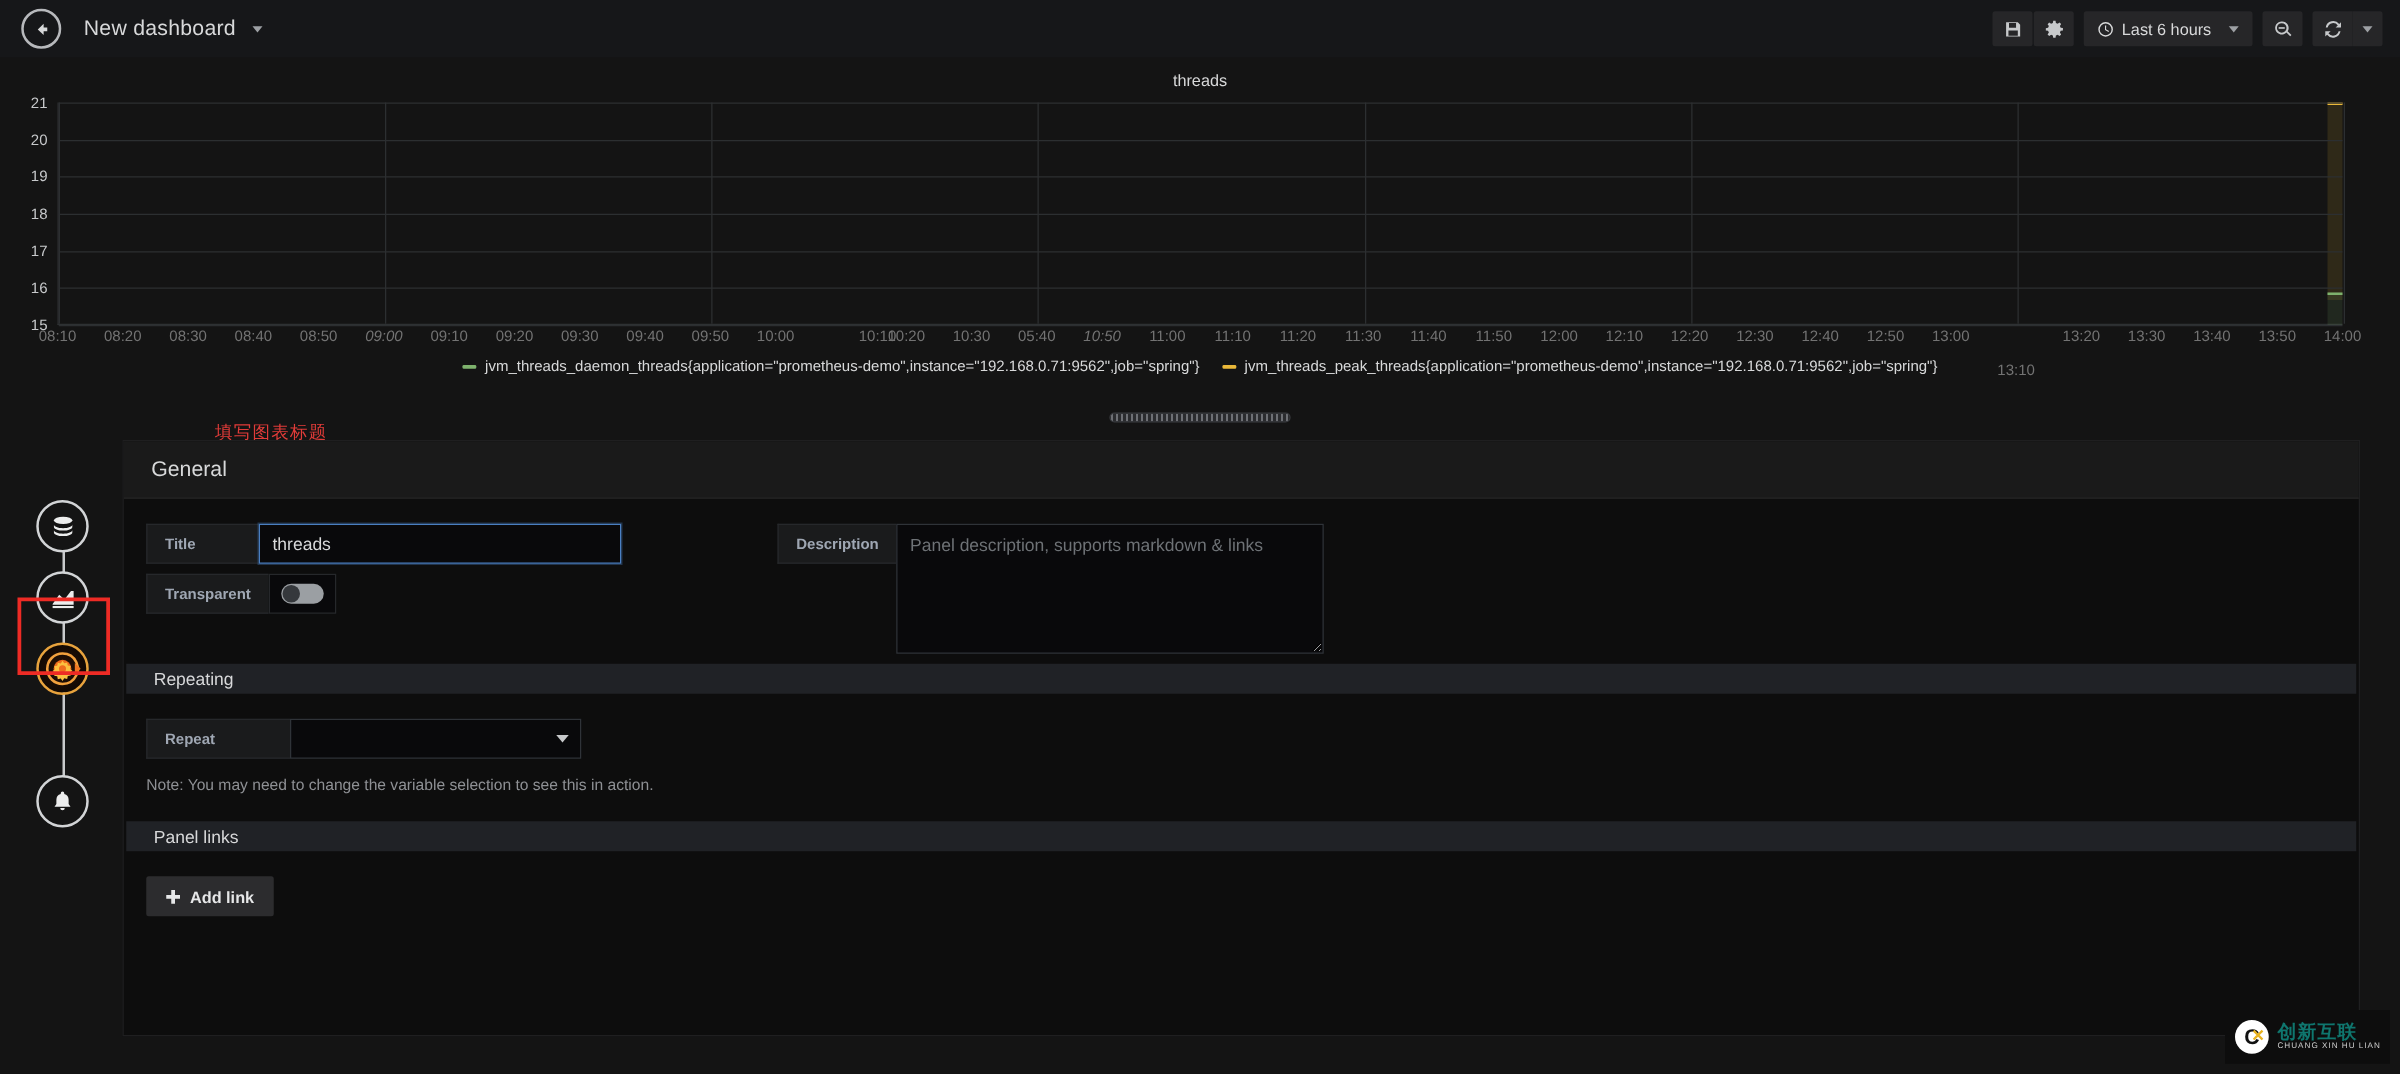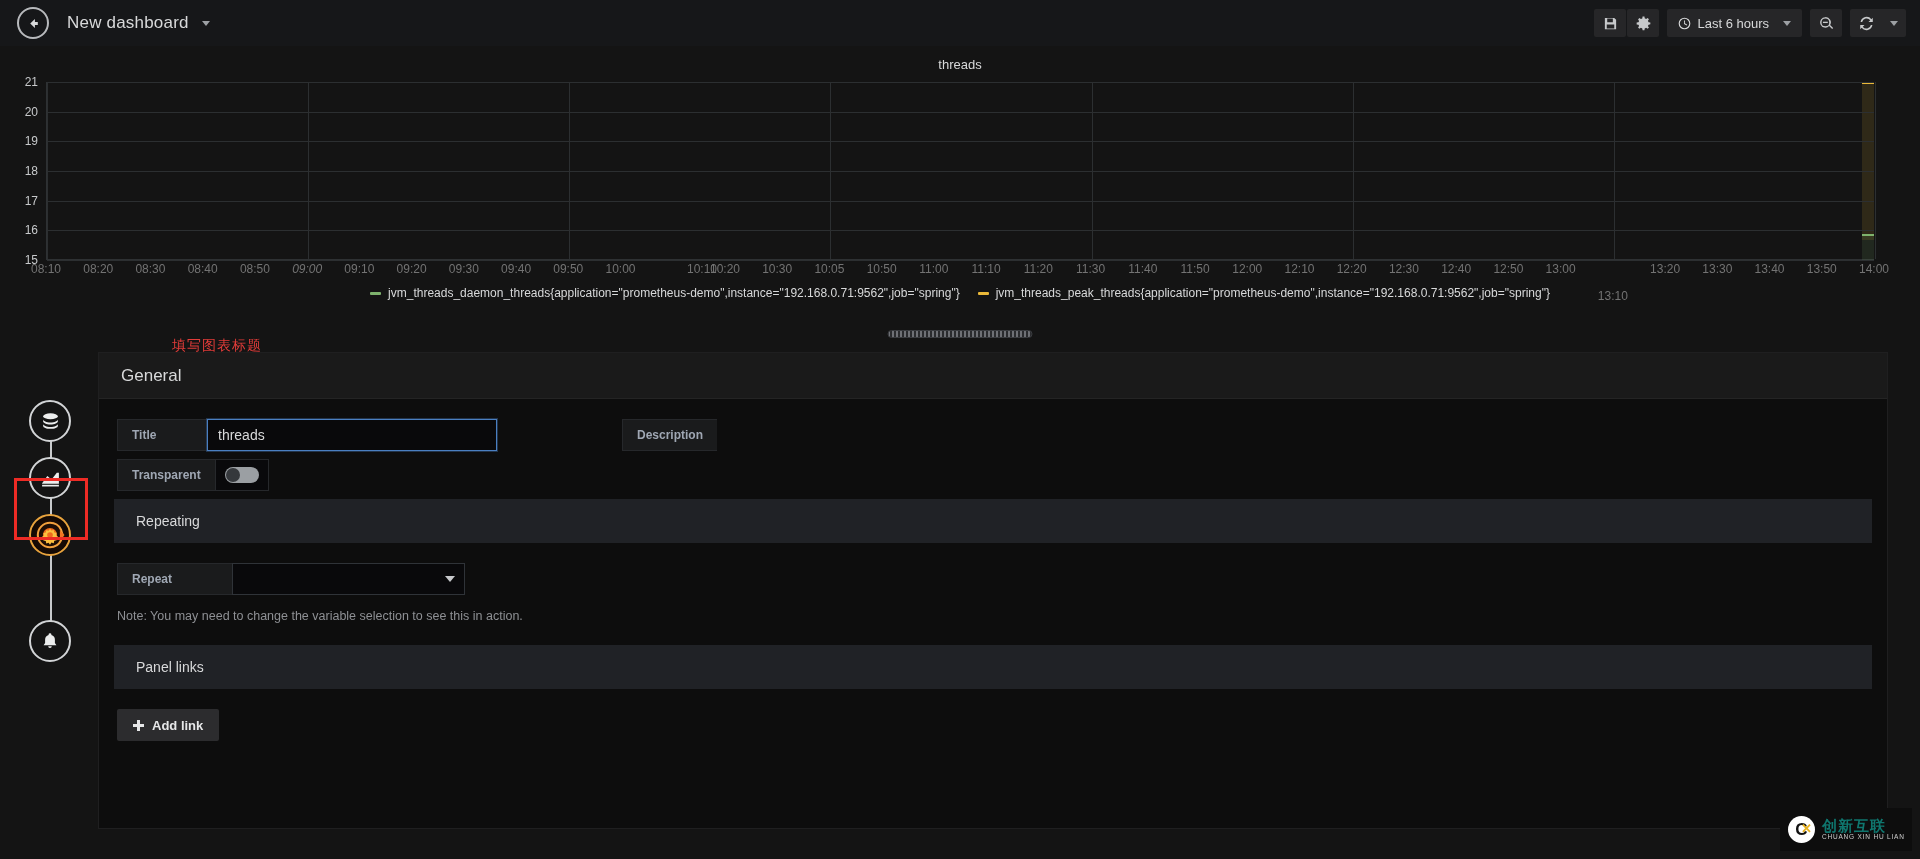--- a/index.html
+++ b/index.html
@@ -150,23 +150,23 @@
   }
   .sec-head {
     height: 46px;
     background: #1a1a1a;
     display: flex; align-items: center;
     padding-left: 22px;
     font-size: 17px; color: #d8d9da;
     border-bottom: 1px solid #242424;
   }
   .sec-head.sub {
-    margin: 0 15px;
+    margin: 0 2px;
     background: #202226;
-    height: 44px; font-size: 14px;
+    height: 24px; font-size: 14px;
     border-bottom: none;
   }
   .sec-body { padding: 20px 0 0 18px; }
 
   .row { display: flex; align-items: flex-start; }
   .field { display: flex; align-items: stretch; margin-bottom: 8px; }
   .flabel {
     background: #1a1b1c;
     border: 1px solid #26282b;
     border-right: none;
@@ -433,22 +433,22 @@
         <div class="xtick" style="left: 261.143px; font-style: italic;">09:00</div>
         <div class="xtick" style="left: 313.371px;">09:10</div>
         <div class="xtick" style="left: 365.6px;">09:20</div>
         <div class="xtick" style="left: 417.829px;">09:30</div>
         <div class="xtick" style="left: 470.057px;">09:40</div>
         <div class="xtick" style="left: 522.286px;">09:50</div>
         <div class="xtick" style="left: 574.514px;">10:00</div>
         <div class="xtick" style="left: 656px;">10:10</div>
         <div class="xtick" style="left: 678.971px;">10:20</div>
         <div class="xtick" style="left: 731.2px;">10:30</div>
-        <div class="xtick" style="left: 783.429px;">10:05</div>
-        <div class="xtick" style="left: 835.657px;">10:50</div>
+        <div class="xtick" style="left: 783.429px;">05:40</div>
+        <div class="xtick" style="left: 835.657px; font-style: italic;">10:50</div>
         <div class="xtick" style="left: 887.886px;">11:00</div>
         <div class="xtick" style="left: 940.114px;">11:10</div>
         <div class="xtick" style="left: 992.343px;">11:20</div>
         <div class="xtick" style="left: 1044.57px;">11:30</div>
         <div class="xtick" style="left: 1096.8px;">11:40</div>
         <div class="xtick" style="left: 1149.03px;">11:50</div>
         <div class="xtick" style="left: 1201.26px;">12:00</div>
         <div class="xtick" style="left: 1253.49px;">12:10</div>
         <div class="xtick" style="left: 1305.71px;">12:20</div>
         <div class="xtick" style="left: 1357.94px;">12:30</div>
@@ -497,20 +497,21 @@
             <div class="toggle">
               <div class="knob"></div>
             </div>
           </div>
         </div>
       </div>
 
       <div style="margin-left:25px;">
         <div class="field">
           <div class="flabel">Description</div>
+          <textarea class="ftext" style="width: 342px; height: 104px;" placeholder="Panel description, supports markdown &amp; links"></textarea>
         </div>
       </div>
     </div>
   </div>
 
   <div class="sec-head sub">Repeating</div>
 
   <div class="sec-body">
     <div class="field">
       <div class="flabel" style="min-width:115px;">Repeat</div>

